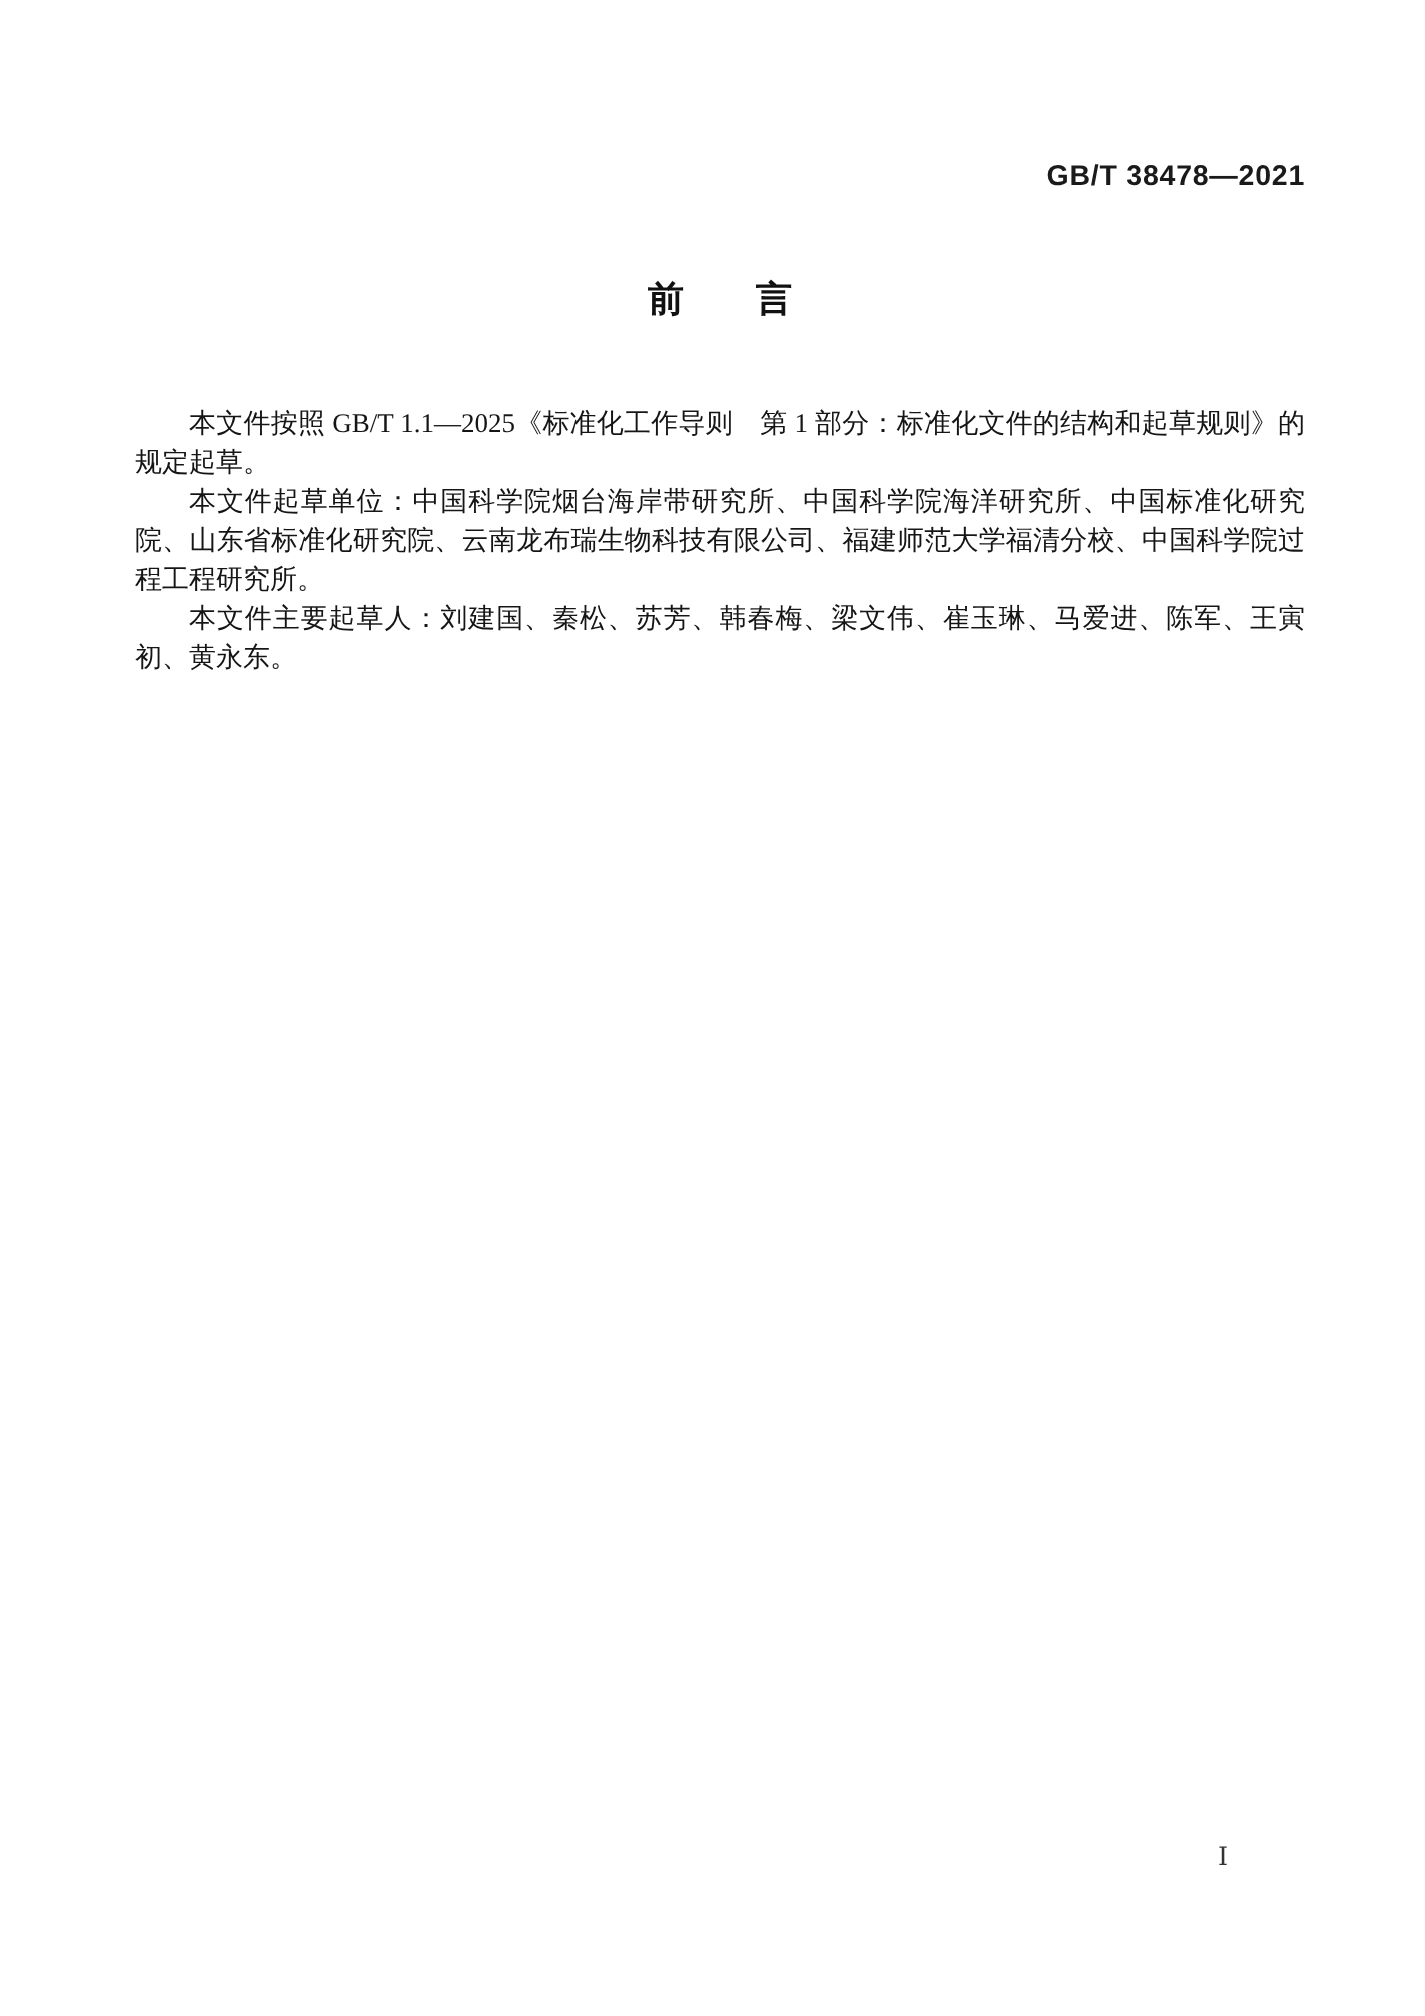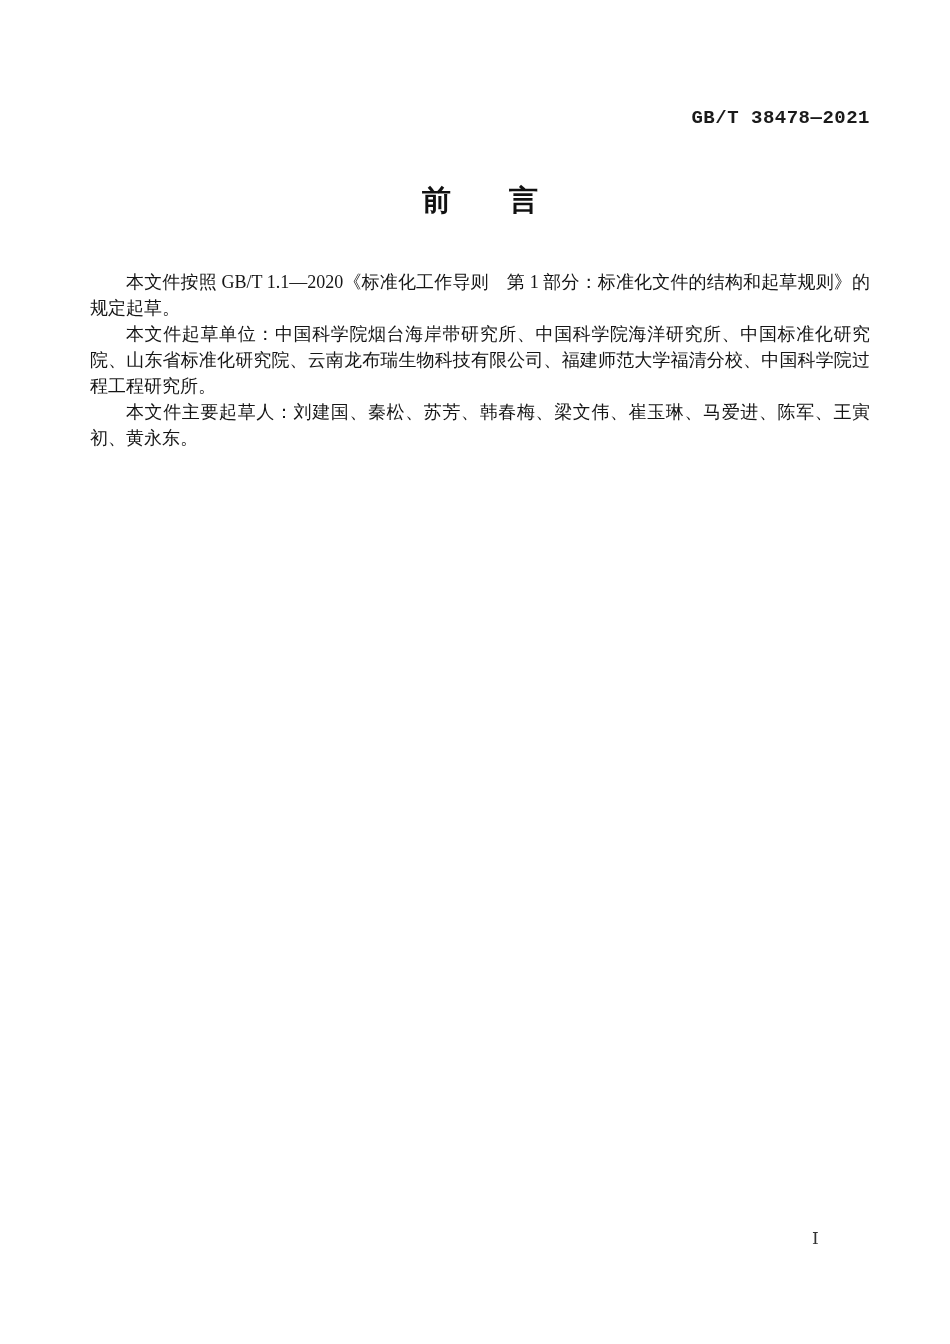--- a/index.html
+++ b/index.html
@@ -19,37 +19,37 @@
     overflow: hidden;
   }
 
   
   .doc-code {
     position: absolute;
     top: 107px;
     left: 90px;
     width: 780px;
     text-align: right;
-    font-family: Liberation Mono, monospace;
+    font-family: Liberation Sans, sans-serif;
     font-weight: bold;
     font-size: 19px;
     letter-spacing: 0.5px;
     white-space: nowrap;
   }
 
   
   .fore-title {
     position: absolute;
     top: 184px;
     left: 90px;
     width: 780px;
     text-align: center;
     font-family: "Liberation Sans", "DejaVu Sans", sans-serif;
     font-weight: 700;
-    font-size: 29px;
+    font-size: 24px;
     line-height: 32px;
     color: #111111;
     white-space: pre;
   }
 
   
   .body-block {
     position: absolute;
     top: 269px;
     left: 90px;
@@ -79,20 +79,20 @@
 </head>
 <body>
 
 <div class="page">
 
   <div class="doc-code">GB/T 38478—2021</div>
 
   <h1 class="fore-title">前　　言</h1>
 
   <div class="body-block">
-    <p>本文件按照 GB/T 1.1—2020《标准化工作导则　第 1 部分：标准化文件的结构和起草规则》的规定起草。</p>
+    <p>本文件按照 GB/T 1.1—2025《标准化工作导则　第 1 部分：标准化文件的结构和起草规则》的规定起草。</p>
     <p>本文件起草单位：中国科学院烟台海岸带研究所、中国科学院海洋研究所、中国标准化研究院、山东省标准化研究院、云南龙布瑞生物科技有限公司、福建师范大学福清分校、中国科学院过程工程研究所。</p>
     <p>本文件主要起草人：刘建国、秦松、苏芳、韩春梅、梁文伟、崔玉琳、马爱进、陈军、王寅初、黄永东。</p>
   </div>
 
   <div class="page-number">Ⅰ</div>
 
 </div>
 
 </body></html>

